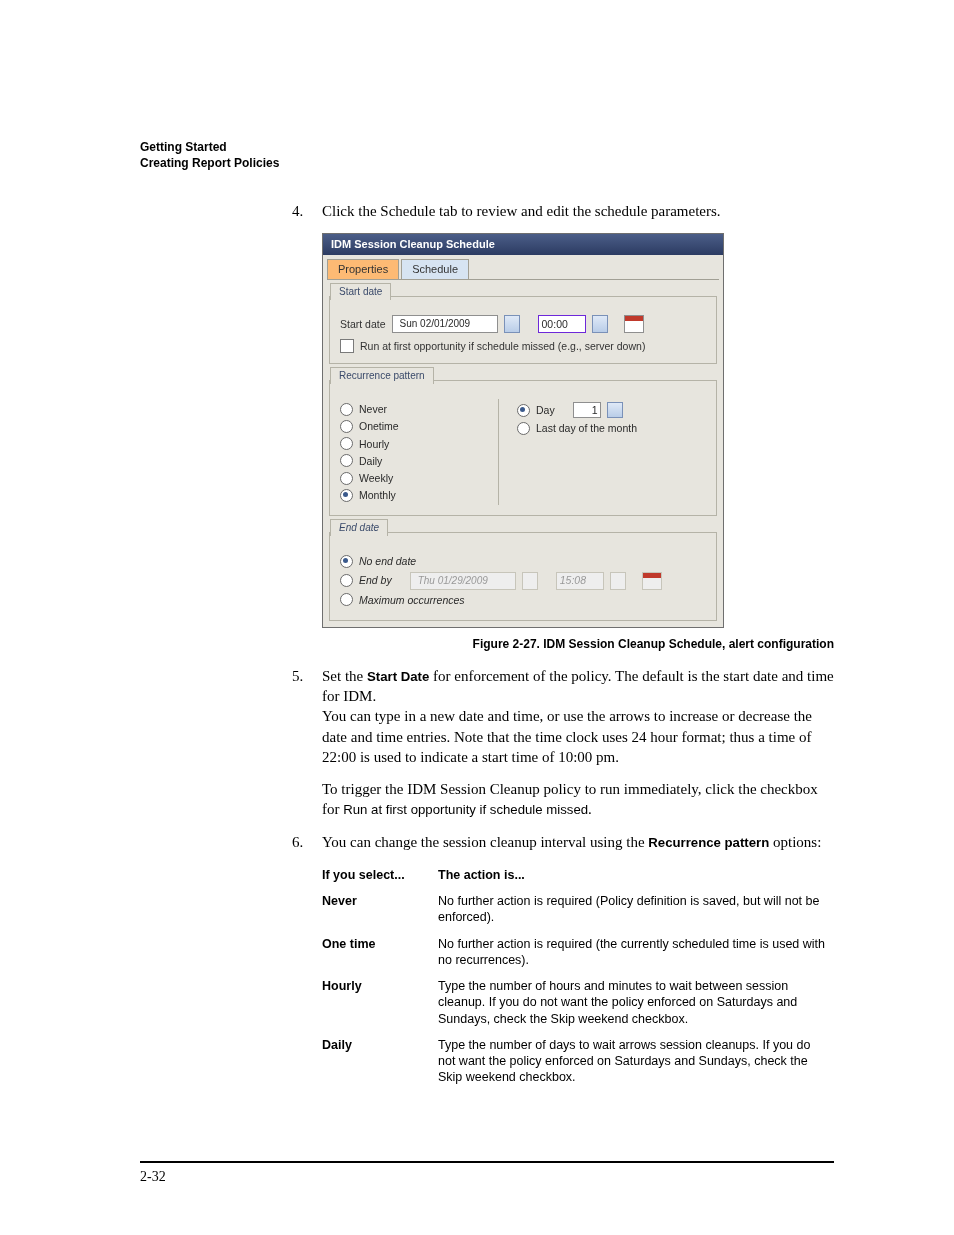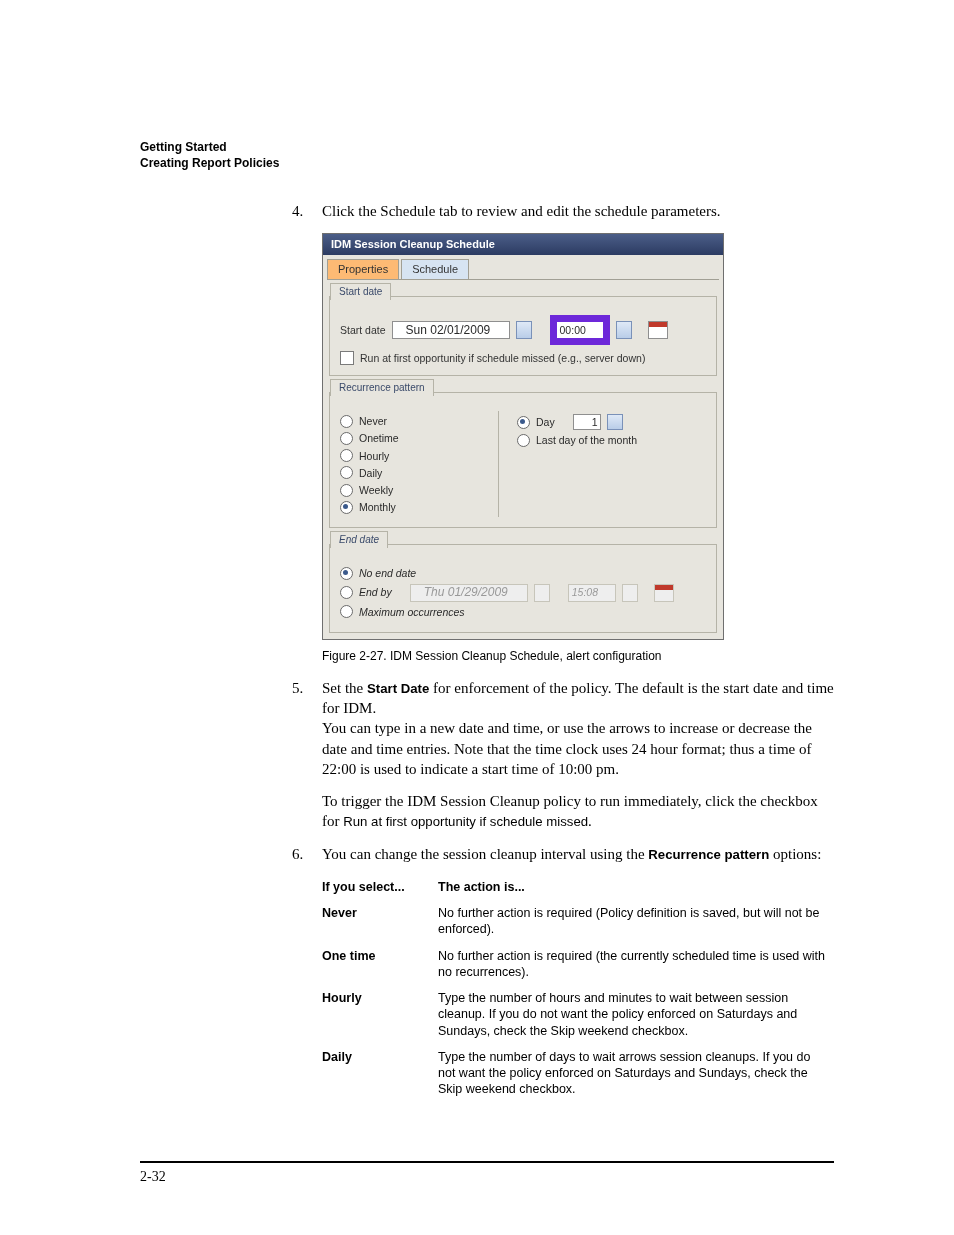--- a/index.html
+++ b/index.html
@@ -35,22 +35,23 @@
   .ol-num {
     width: 30px;
     flex: 0 0 30px;
   }
   .ol-body {
     flex: 1;
   }
   .fig-caption {
     font-family: Arial, Helvetica, sans-serif;
     font-size: 12px;
-    font-weight: normal;
+    font-weight: bold;
     margin: 8px 0 14px 0;
+    text-align: right;
   }
   .sans-inline {
     font-family: Arial, Helvetica, sans-serif;
     font-size: 13.2px;
   }
   .para-spacer { margin-top: 12px; }
   .bold { font-weight: bold; }
 
   
   .dialog-shot {
@@ -102,30 +103,30 @@
     border: 1px solid #b5b3a7;
     border-bottom: none;
     padding: 1px 8px;
     font-size: 10px;
     color: #3a4a6a;
   }
   .row-flex { display: flex; align-items: center; gap: 6px; }
   .field-label { color: #333; font-size: 10.5px; }
   .date-input {
     width: 90px; height: 16px; border: 1px solid #8f8f8f;
-    background: #fff; font-size: 12px; padding: 0 13px;
+    background: #fff; font-size: 10px; padding: 0 7px;
     display: inline-flex; align-items: center;
   }
   .spinner {
     width: 14px; height: 16px; border: 1px solid #7a91b8;
     background: linear-gradient(#dfe9f7,#b9cde8);
     display: inline-block;
   }
   .time-input {
-    width: 40px; height: 16px; border: 7px solid #6d28d9;
+    width: 40px; height: 16px; border: 1px solid #6d28d9;
     background:#fff; font-size:10.5px; padding:0 3px;
     display:inline-flex; align-items:center;
   }
   .cal-icon {
     width: 18px; height: 16px; background:#fff; border:1px solid #8f8f8f;
     position: relative; display:inline-block;
   }
   .cal-icon::before {
     content:""; position:absolute; top:0; left:0; right:0; height:5px;
     background:#c0392b;

